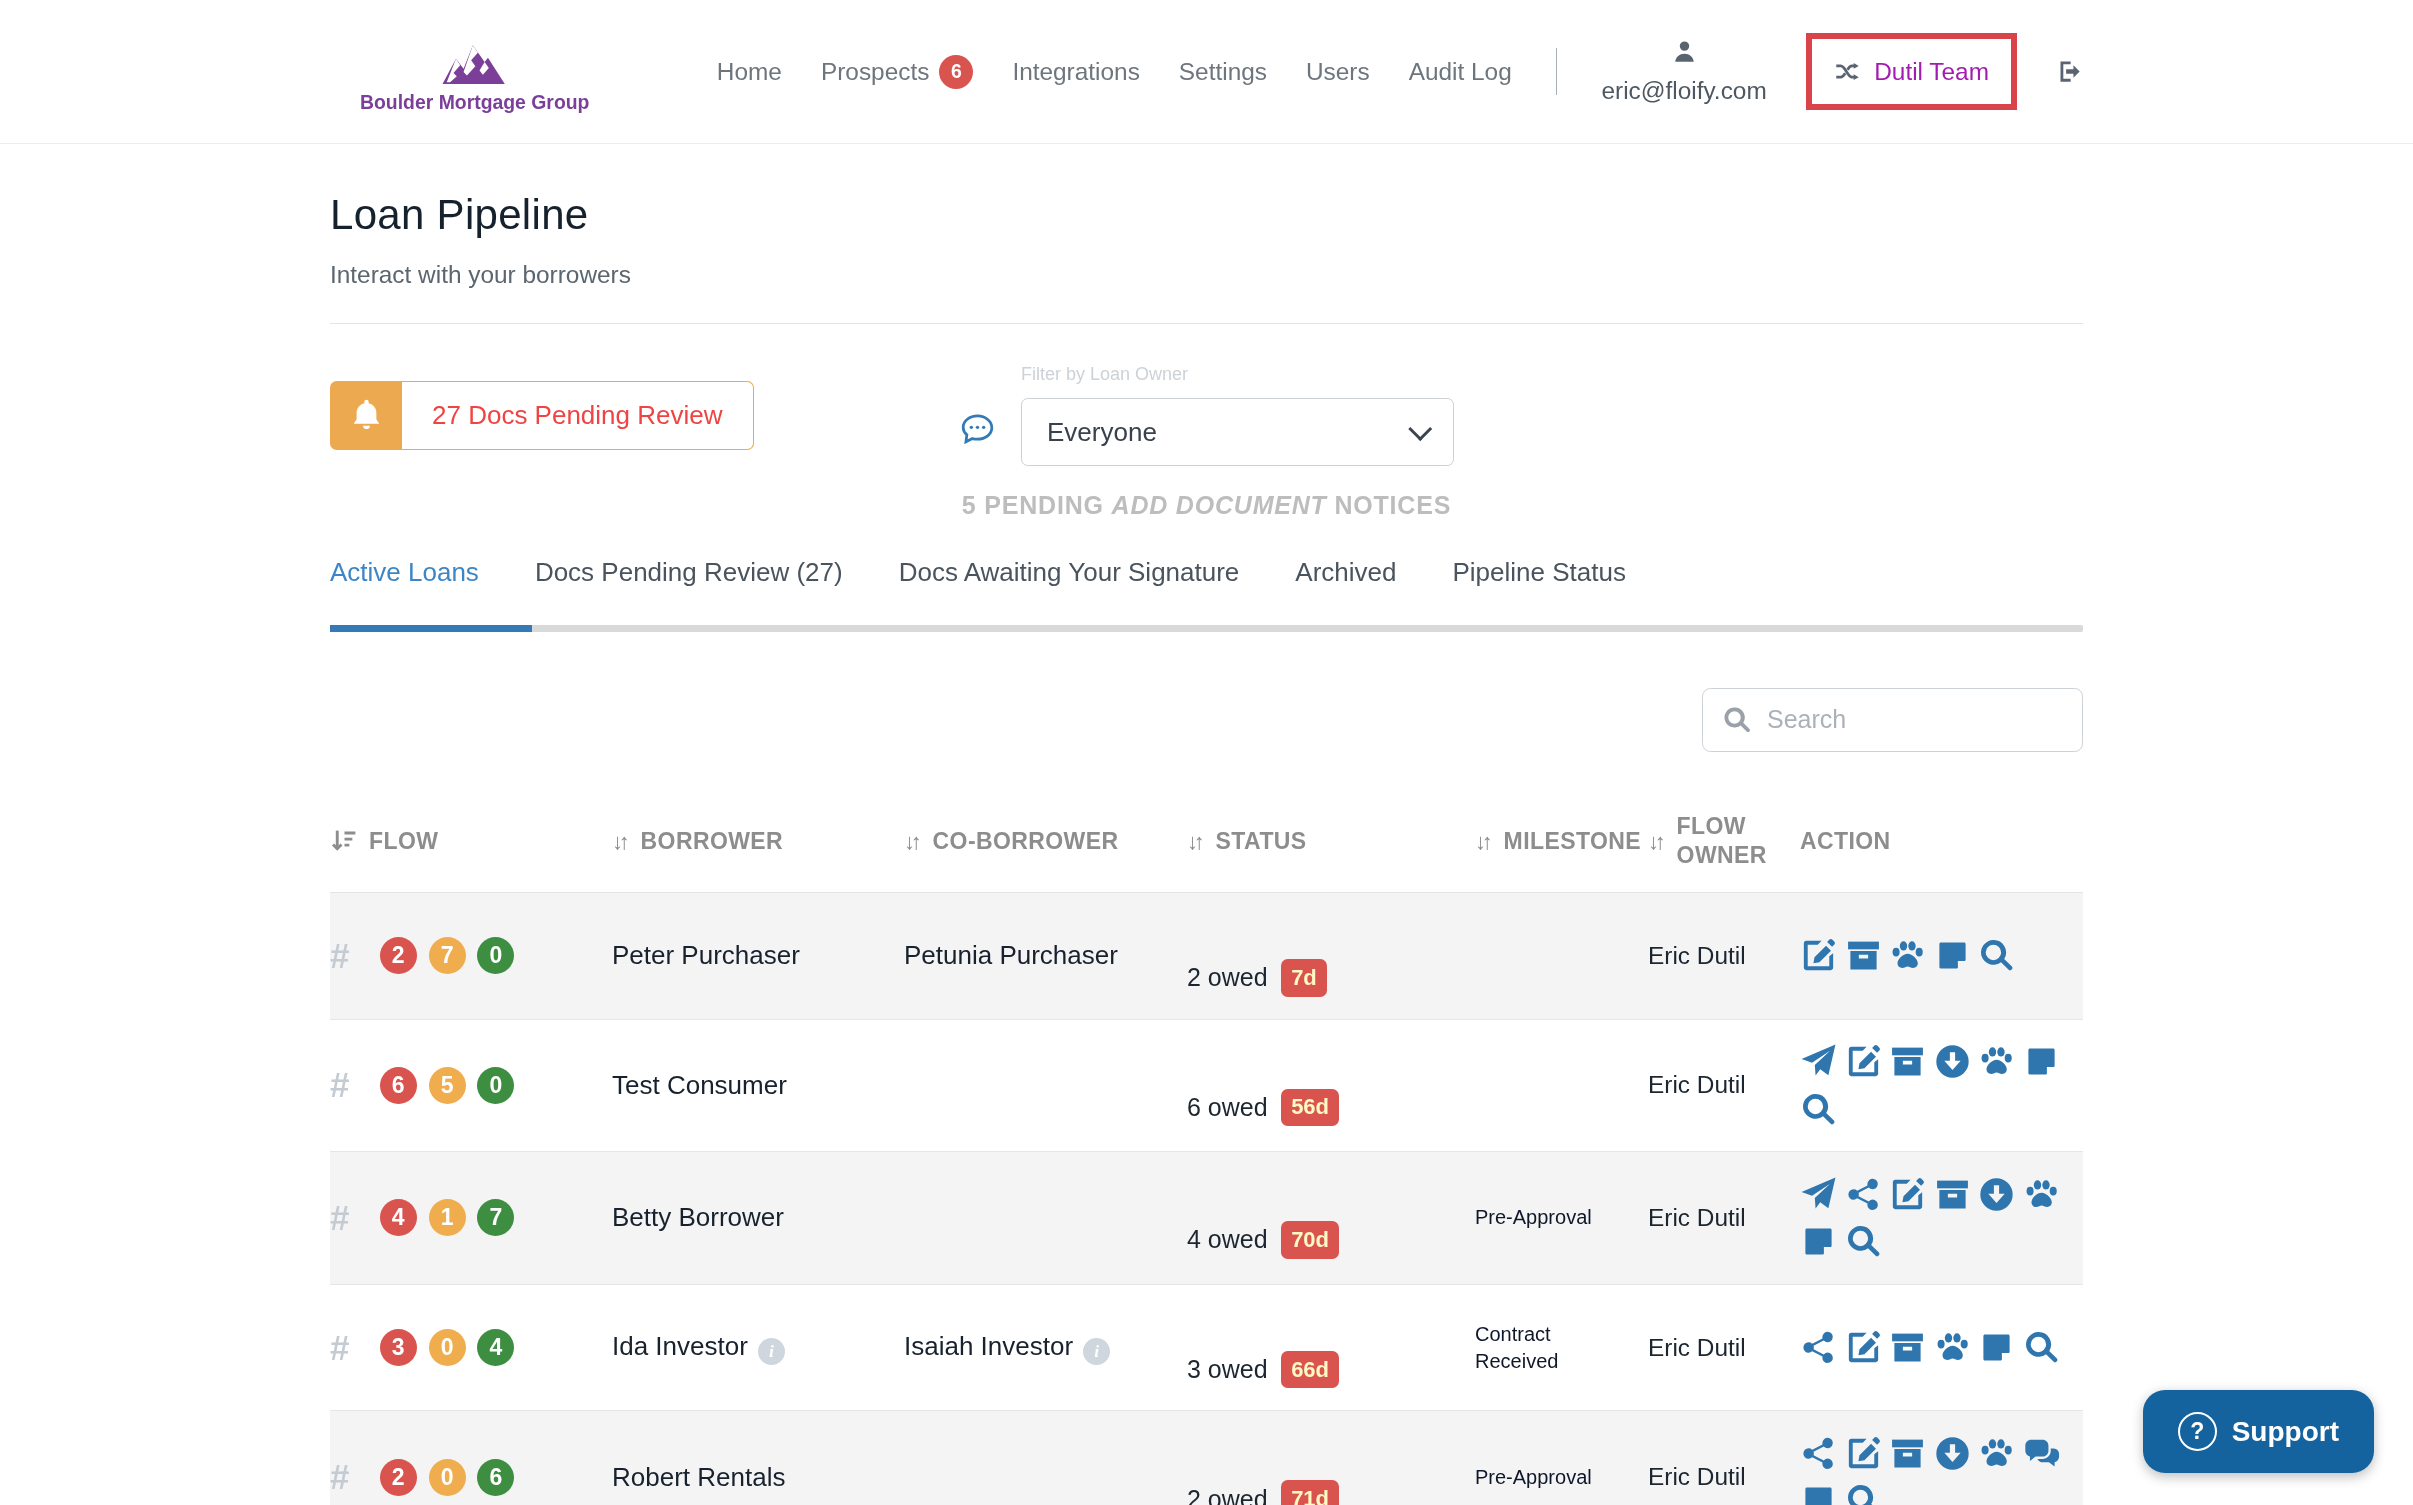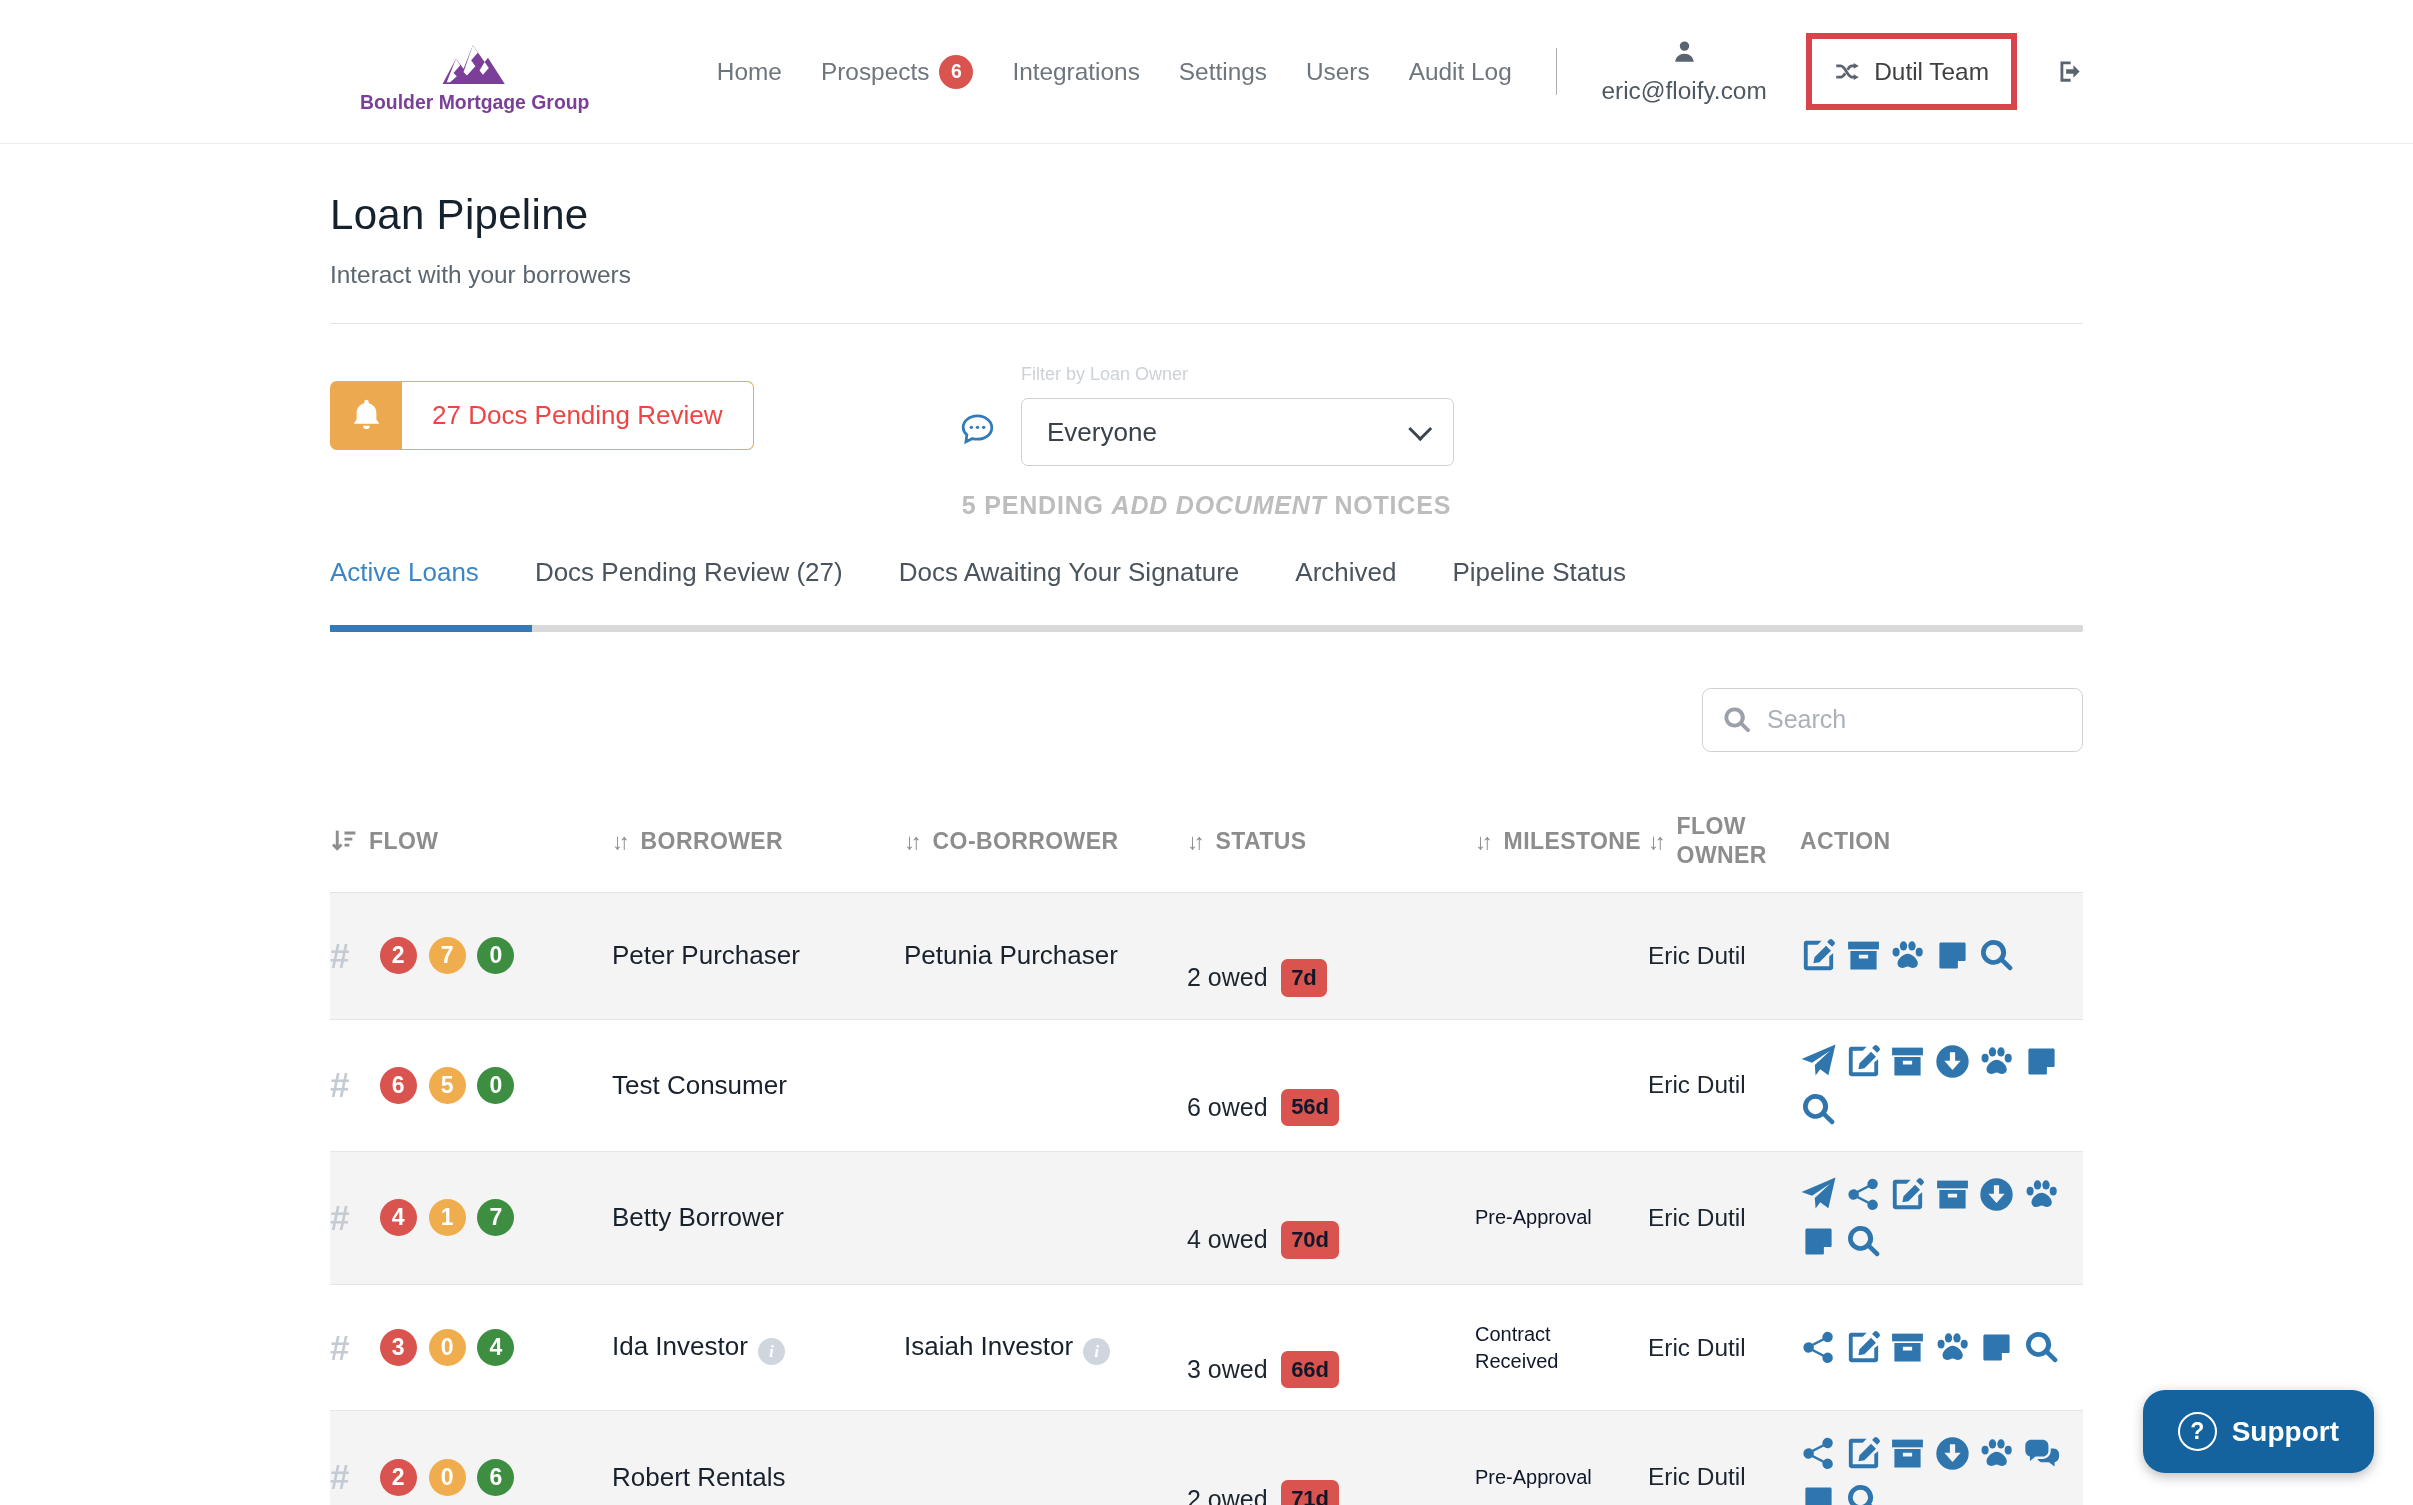--- a/index.html
+++ b/index.html
@@ -16,21 +16,21 @@
   .brand { display:flex; flex-direction:column; align-items:center; margin-left:30px; }
   .brandname { color:#7b3f99; font-size:19.4px; font-weight:bold; margin-top:-3.4px; }
   .navlinks { display:flex; align-items:center; gap:39px; }
   .navitem { font-size:24.4px; color:#6d757d; cursor:pointer; display:flex; align-items:center; gap:10px; }
   .navbadge { background:#d9534f; color:#fff; font-size:19.4px; font-weight:bold; min-width:34px; height:34px;
     border-radius:50%; display:inline-flex; align-items:center; justify-content:center; }
   .navdivider { width:1.7px; height:47px; background:#a9b0b6; margin:0 5px; }
   .nav-ico { width:27px; height:27px; }
   .useritem { font-size:24.4px; color:#4e5862; display:flex; align-items:center; gap:11.8px;flex-direction:column; }
   .teambox { border:6.7px solid #d9434a; padding:18.5px 22px; display:flex; align-items:center; }
-  .teaminner { font-size:24.4px; color:#404040; display:flex; align-items:center; gap:13.5px; cursor:pointer; }
+  .teaminner { font-size:24.4px; color:#a21caf; display:flex; align-items:center; gap:13.5px; cursor:pointer; }
 
   
   .pagehead { margin-top:47px; }
   .title { font-size:42px; font-weight:500; color:#16212e; letter-spacing:0.3px; }
   .subtitle { font-size:24.4px; color:#5b6670; margin-top:22px; }
   .hr { height:0.8px; background:#e4e4e4; margin:34px 0 40px; }
 
   
   .toolbar { display:grid; grid-template-columns:1fr auto 1fr; align-items:center; }
   .btn-primary { display:inline-flex; align-items:center; gap:15px; background:#337ab7; color:#fff;
@@ -82,21 +82,21 @@
   .cb { min-width:37px; height:37px; border-radius:842px; color:#fff; font-size:23px; font-weight:bold;
     display:inline-flex; align-items:center; justify-content:center; padding:0 6.7px; box-sizing:border-box; }
   .cb-red { background:#d9534f; }
   .cb-orange { background:#f0ad4e; }
   .cb-green { background:#3e8e41; }
   .bname { font-size:26px; color:#18222e; cursor:pointer; }
   .info { display:inline-flex; width:27px; height:27px; border-radius:50%; background:#cfd6dd; color:#fff;
     align-items:center; justify-content:center; margin-left:10px; vertical-align:middle; cursor:pointer; }
   .info::before { content:"i"; font-size:17.7px; font-weight:bold; font-style:italic; font-family:"Liberation Serif",serif; }
   .c-status { font-size:25px; color:#1c2630; display:flex; align-items:center;margin-top:44px; }
-  .days { background:#d9534f; color:#0f172a; font-size:22px; font-weight:bold; padding:5.9px 10px; border-radius:6.7px; margin-left:13.5px; }
+  .days { background:#d9534f; color:#fef9c3; font-size:22px; font-weight:bold; padding:5.9px 10px; border-radius:6.7px; margin-left:13.5px; }
   .days:empty { display:none; }
   .c-mile { font-size:20px; color:#0f172a; line-height:1.35; padding-right:17px; }
   .c-owner { font-size:24.4px; color:#1c2630; }
   .c-action { display:flex; flex-wrap:wrap; align-items:center; row-gap:6.7px; }
   .aicon { width:37px; height:37px; margin:1.7px 7.6px 1.7px 0; cursor:pointer; display:inline-flex; align-items:center; justify-content:center; }
   .aicon svg { width:37px; height:37px; fill:#2f76ae; }
 
   
   .support { position:fixed; right:39px; bottom:32px; background:#15639e; color:#fff; border-radius:22px;
     height:83px; display:flex; align-items:center; gap:15px; padding:0 35px; font-size:28px; font-weight:bold; cursor:pointer;

